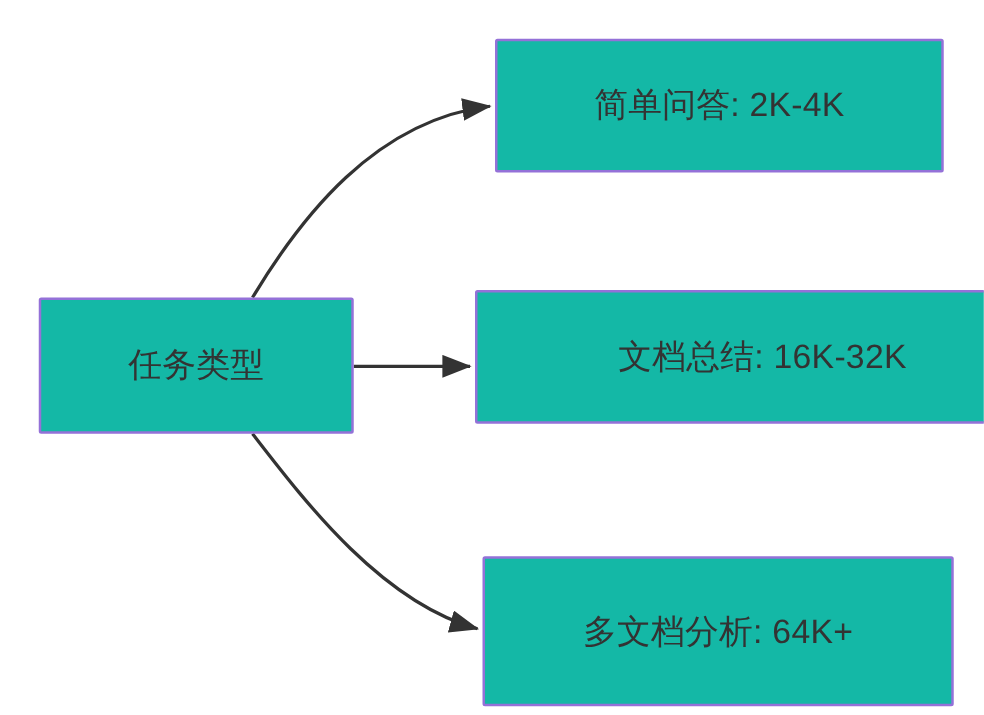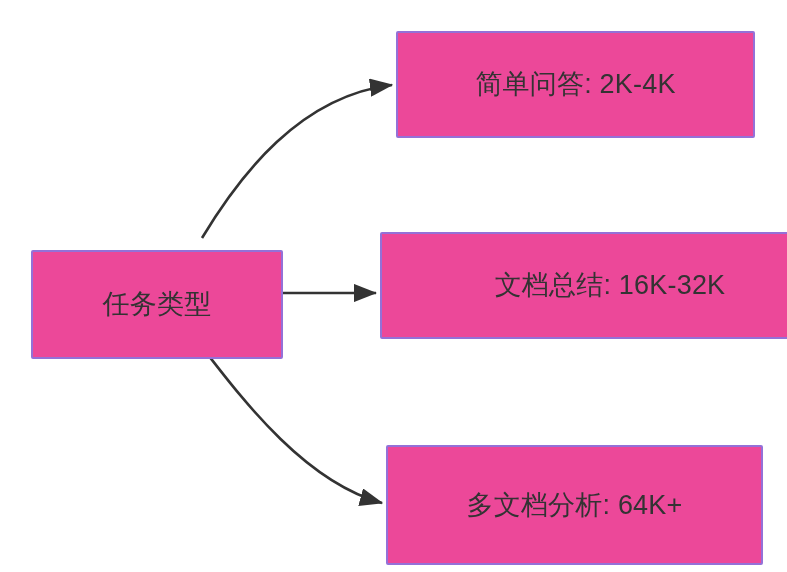--- a/index.html
+++ b/index.html
@@ -25,41 +25,40 @@
     position: absolute;
     left: 0;
     top: 0;
     width: 787px;
     height: 572px;
     pointer-events: none;
   }
   .node {
     position: absolute;
     box-sizing: border-box;
-    background: #ec4899;
+    background: #14b8a6;
     border: 2px solid #9471d8;
     border-radius: 2px;
     display: flex;
     align-items: center;
     justify-content: center;
     color: #333333;
     font-size: 27px;
     line-height: 1.2;
     letter-spacing: 0.2px;
     white-space: nowrap;
   }
   .node-label {
     display: block;
   }
   #node-root {
     left: 31px;
     top: 238px;
     width: 252px;
     height: 109px;
-    margin-top: 12px;
   }
   #node-simple-qa {
     left: 396px;
     top: 31px;
     width: 359px;
     height: 107px;
   }
   #node-doc-summary {
     left: 380px;
     top: 232px;

